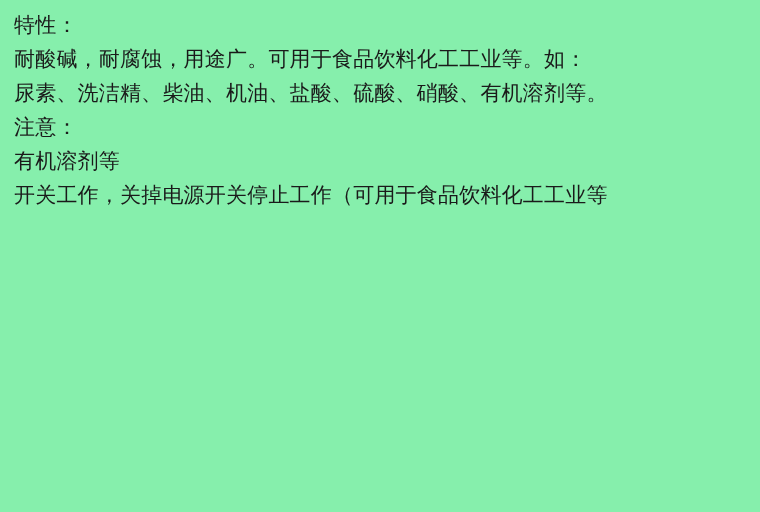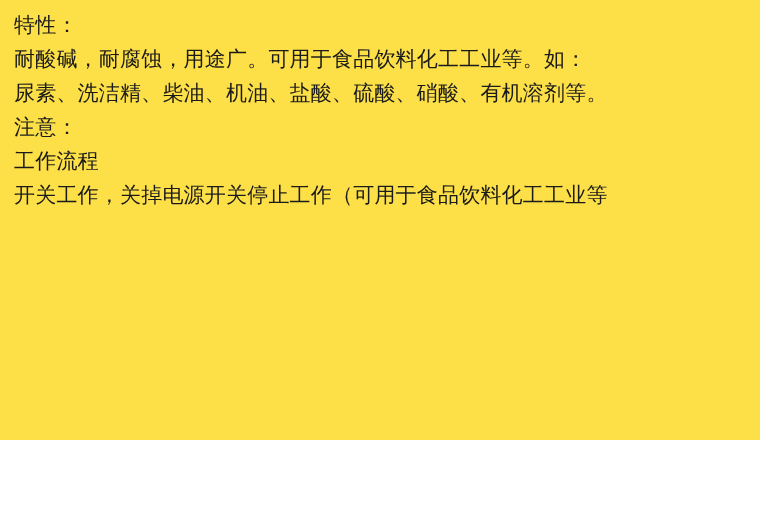--- a/index.html
+++ b/index.html
@@ -7,24 +7,24 @@
     padding: 0;
   }
   body {
     width: 760px;
     height: 512px;
     background: #ffffff;
     font-family: "DejaVu Sans", "Liberation Sans", sans-serif;
   }
   .page {
     width: 760px;
-    height: 440px;
+    height: 512px;
     box-sizing: border-box;
     padding: 8px 14px 0 14px;
-    background: #fde047;
+    background: #86efac;
     overflow: hidden;
   }
   .line {
     font-size: 21px;
     line-height: 34px;
     color: #231f20;
     white-space: pre;
     letter-spacing: 0.2px;
   }
   .line.black {
@@ -49,17 +49,17 @@
     <div class="line black">耐酸碱，耐腐蚀，用途广。可用于食品饮料化工工业等。如：</div>
     <div class="line black">尿素、洗洁精、柴油、机油、盐酸、硫酸、硝酸、有机溶剂等。</div>
   </div>
 
   <div class="block">
     <div class="line black">注意：</div>
   </div>
 
 
   <div class="block">
-    <div class="line black">工作流程</div>
+    <div class="line black">有机溶剂等</div>
     <div class="line black">开关工作，关掉电源开关停止工作（可用于食品饮料化工工业等</div>
   </div>
 
 </div>
 
 </body></html>

